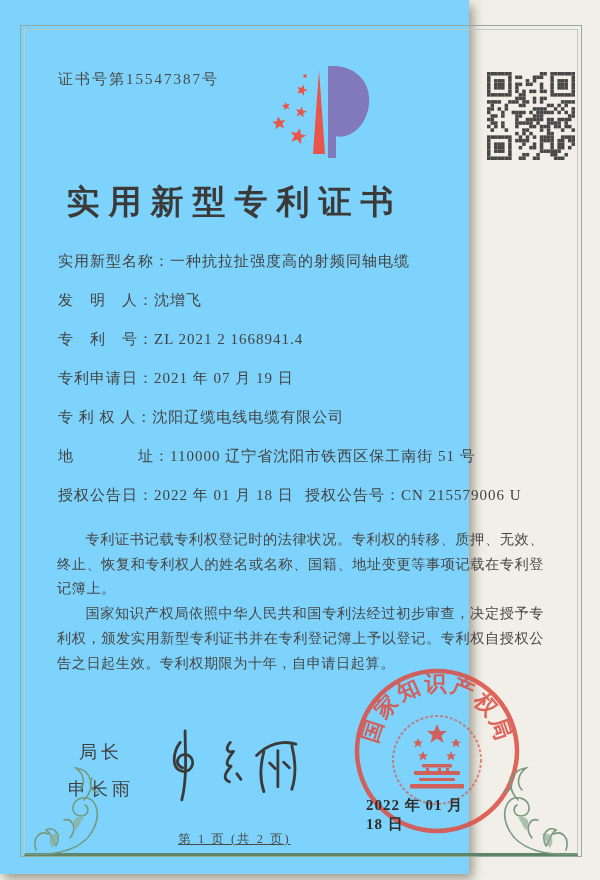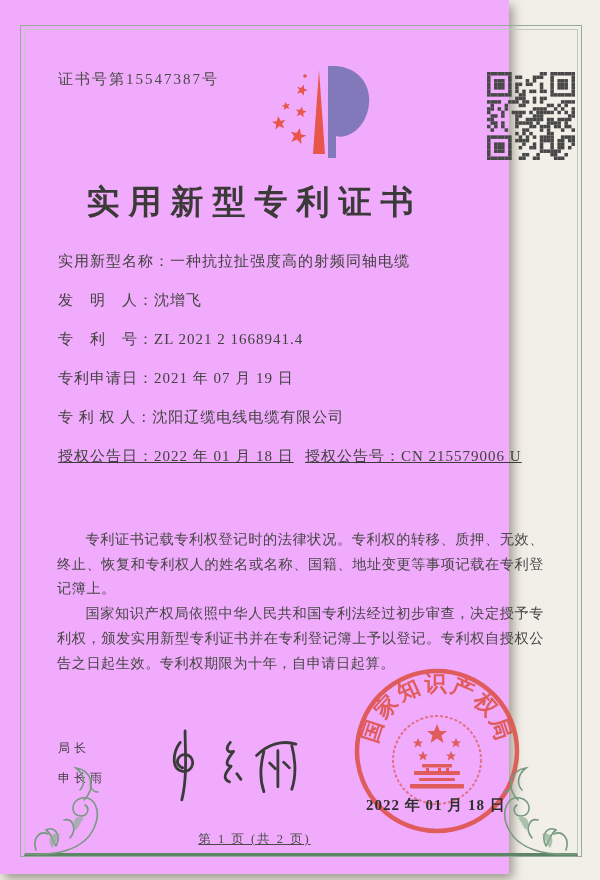--- a/index.html
+++ b/index.html
@@ -1,39 +1,39 @@
 <!DOCTYPE html>
 <html><head>
 <meta charset="utf-8">
 <style>
   html,body{margin:0;padding:0;background:#f1efe8;}
   .stage{position:relative;width:600px;height:880px;overflow:hidden;
          font-family:"Liberation Serif","DejaVu Serif",serif;color:#3d3c3a;}
-  .paper{position:absolute;left:0;top:0;width:509px;height:874px;background:#f0abfc;
+  .paper{position:absolute;left:0;top:0;width:469px;height:874px;background:#7dd3fc;
          box-shadow:4px 5px 10px rgba(95,85,65,.55);}
   .frame-outer{position:absolute;left:20px;top:25px;width:560px;height:830px;
          border:1px solid #94ab9a;}
   .frame-inner{position:absolute;left:3px;top:3px;right:3px;bottom:0;
          border:1px solid #bccabf;border-bottom:3px solid #5f8569;}
   .cert-no{position:absolute;left:58px;top:70px;font-size:15px;letter-spacing:2px;color:#4a4945;}
   .logo{position:absolute;left:252px;top:60px;}
   .qr{position:absolute;left:487px;top:72px;}
   .title{position:absolute;left:0;top:180px;width:100%;text-align:center;
          font-size:33px;font-weight:700;letter-spacing:9px;color:#3b3a38;}
   .fields{position:absolute;left:58px;top:252px;width:494px;font-size:15px;}
   .frow{display:flex;align-items:baseline;height:39px;}
   .flabel{flex:none;letter-spacing:1px;color:#434240;}
   .fvalue{letter-spacing:1px;color:#434240;}
   .grant{display:flex;height:39px;align-items:baseline;}
-  .grant .pair{display:flex;align-items:baseline;text-decoration:underline;}
+  .grant .pair{display:flex;align-items:baseline;}
   .grant .pair.left{width:247px;flex:none;}
   .paras{position:absolute;left:57px;top:527px;width:487px;font-size:14.2px;
          line-height:1.74;text-align:justify;color:#474645;}
   .paras p{margin:0;text-indent:2em;letter-spacing:.5px;}
-  .signoff{position:absolute;left:58px;top:740px;font-size:12px;letter-spacing:4px;color:#3f3e3c;}
+  .signoff{position:absolute;left:68px;top:740px;font-size:18px;letter-spacing:4px;color:#3f3e3c;text-align:center;}
   .signoff div{margin-bottom:13px;}
   .signature{position:absolute;left:158px;top:724px;}
   .seal{position:absolute;left:350px;top:664px;}
   .seal-date{position:absolute;left:366px;top:796px;font-size:15px;font-weight:700;
          letter-spacing:1px;color:#2f2e2c;z-index:5;}
   .footer{position:absolute;left:0;top:831px;width:100%;text-align:center;
          font-size:12.5px;letter-spacing:2px;color:#4a4945;text-decoration:underline;}
   .orn{position:absolute;z-index:2;}
   .orn.bl{left:22px;top:758px;}
   .orn.br{left:492px;top:758px;transform:scaleX(-1);}
@@ -414,20 +414,24 @@
         <span class="fvalue">ZL 2021 2 1668941.4</span>
       </div>
       <div class="frow">
         <span class="flabel">专利申请日：</span>
         <span class="fvalue">2021 年 07 月 19 日</span>
       </div>
       <div class="frow">
         <span class="flabel">专 利 权 人：</span>
         <span class="fvalue">沈阳辽缆电线电缆有限公司</span>
       </div>
+      <div class="frow">
+        <span class="flabel">地　　　　址：</span>
+        <span class="fvalue">110000  辽宁省沈阳市铁西区保工南街 51 号</span>
+      </div>
       <div class="grant">
         <span class="pair left">
           <span class="flabel">授权公告日：</span>
           <span class="fvalue">2022 年 01 月 18 日</span>
         </span>
         <span class="pair">
           <span class="flabel">授权公告号：</span>
           <span class="fvalue">CN 215579006 U</span>
         </span>
       </div>

